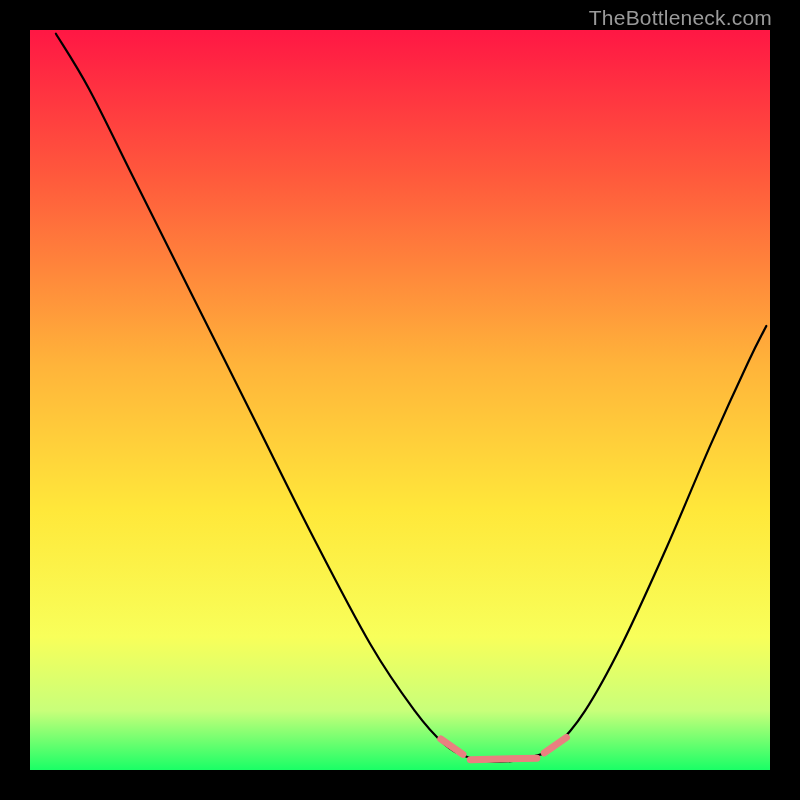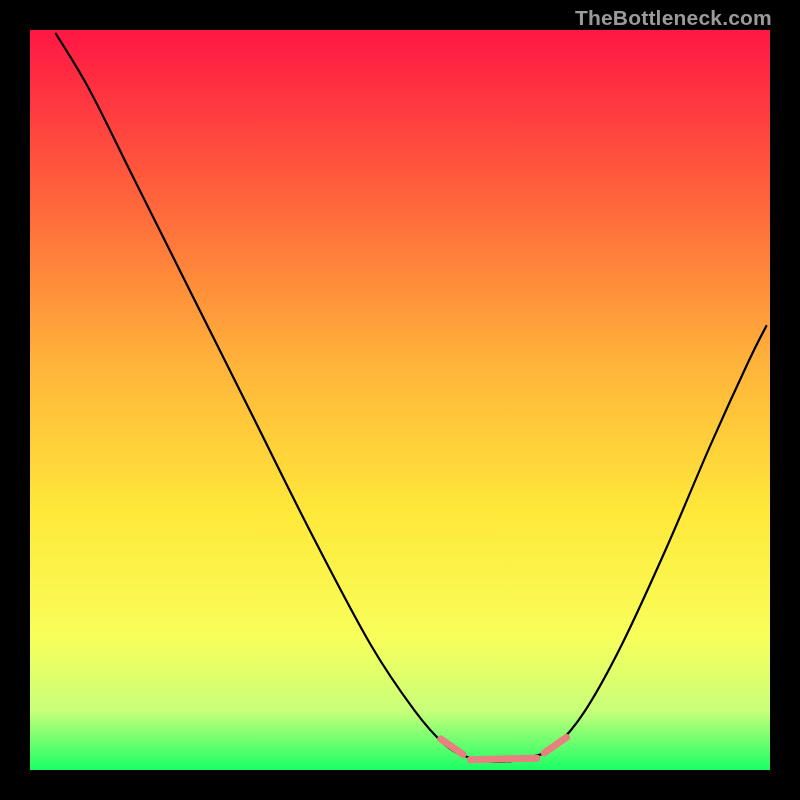--- a/index.html
+++ b/index.html
@@ -1,19 +1,19 @@
 <!DOCTYPE html>
 <html><head>
 <meta charset="utf-8">
 <style>
   * { margin: 0; padding: 0; box-sizing: border-box; }
   body { background: #000; width: 800px; height: 800px; position: relative; font-family: Arial, sans-serif; }
   .frame { position: absolute; top: 0; left: 0; width: 800px; height: 800px; background: #000; }
   .plot-area { position: absolute; top: 30px; left: 30px; width: 740px; height: 740px; }
-  .watermark { position: absolute; top: 6px; right: 28px; color: #9a9a9a; font-size: 21px; font-weight: 700; letter-spacing: 0.2px; }
+  .watermark { position: absolute; top: 6px; right: 28px; color: #9a9a9a; font-size: 21px; font-weight: 400; letter-spacing: 0.2px; }
   svg { display: block; }
 </style>
 </head>
 <body>
 
 <div class="frame">
   <div class="watermark">TheBottleneck.com</div>
   <div class="plot-area">
     <svg id="chart-svg" width="740" height="740" viewBox="0 0 740 740">
         <defs>

